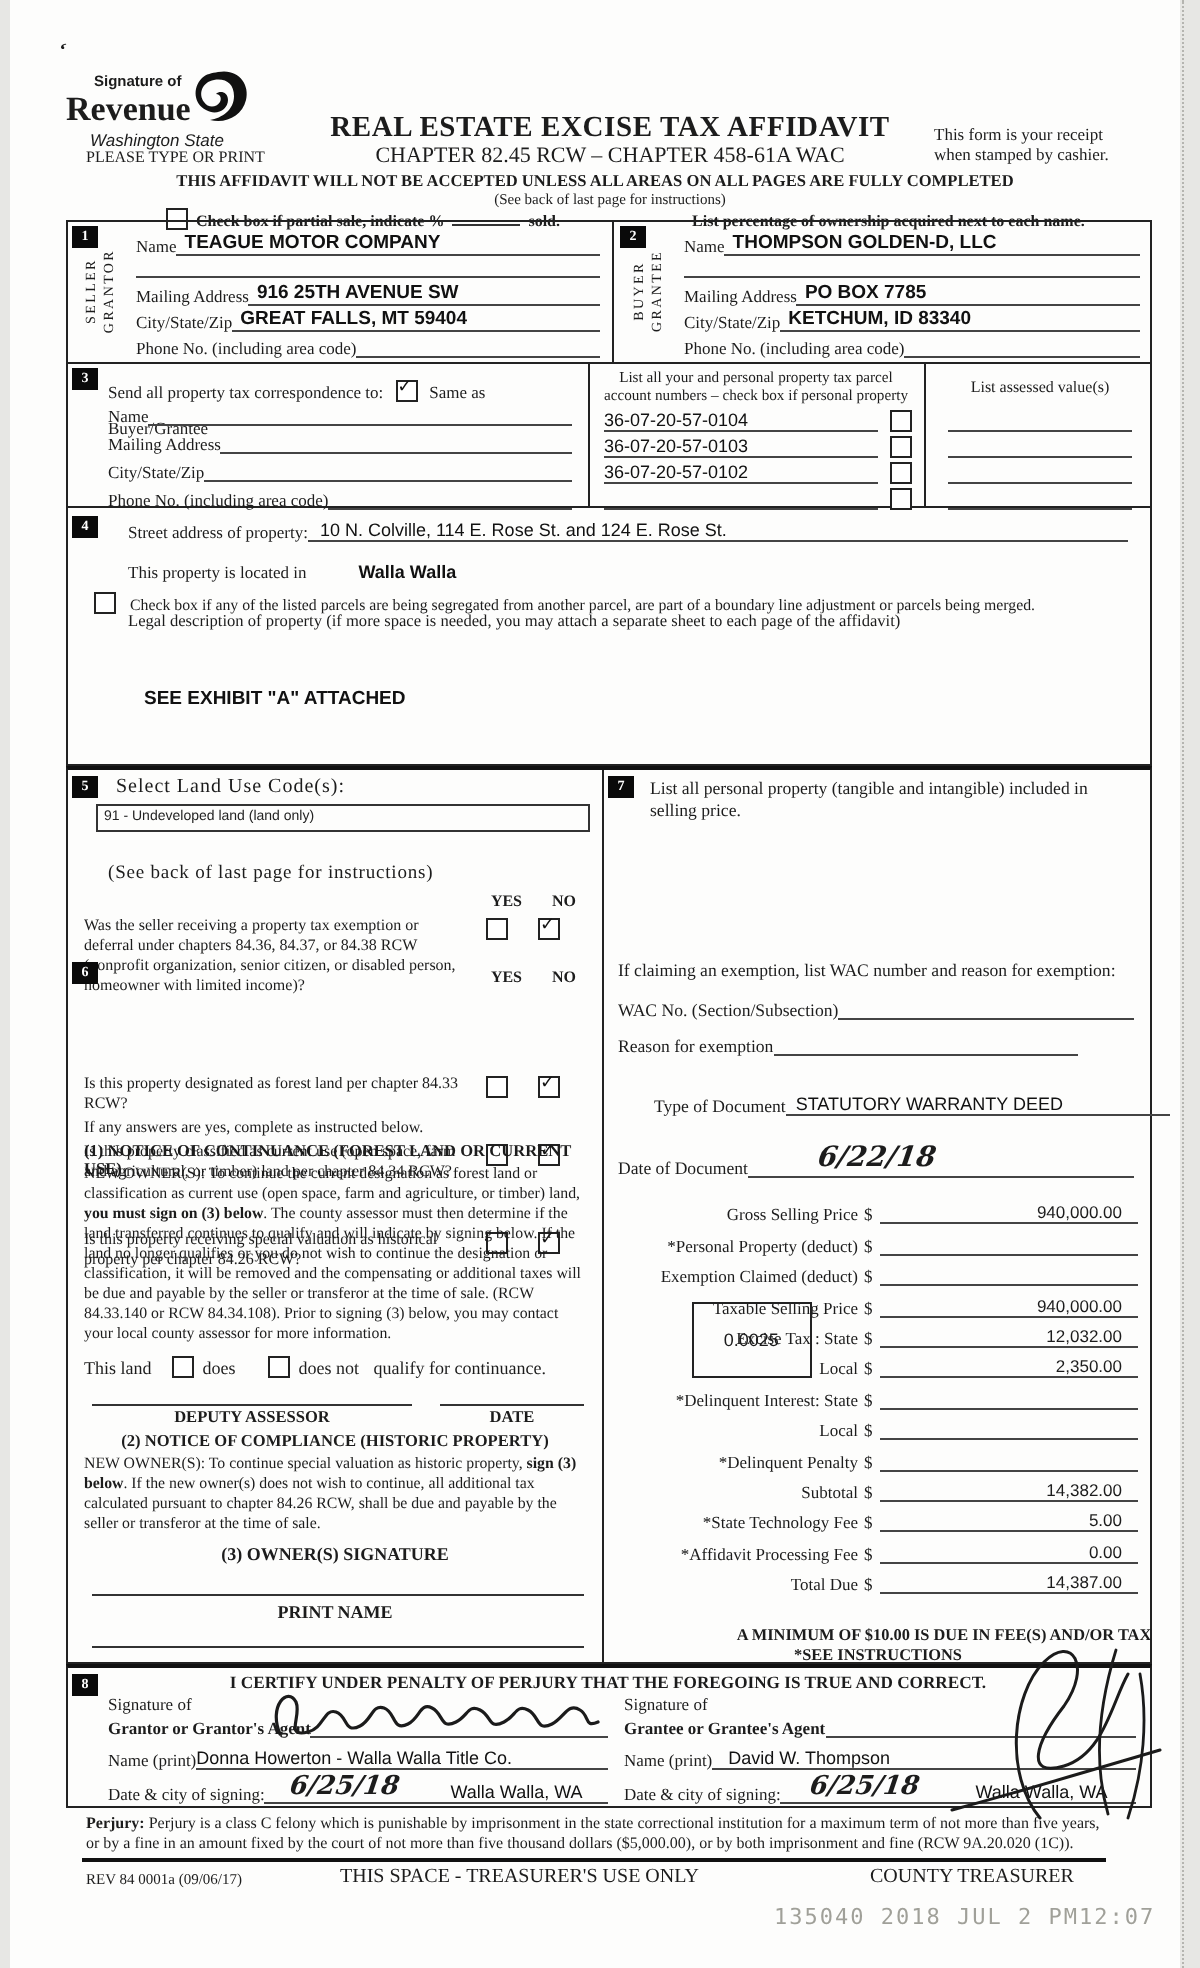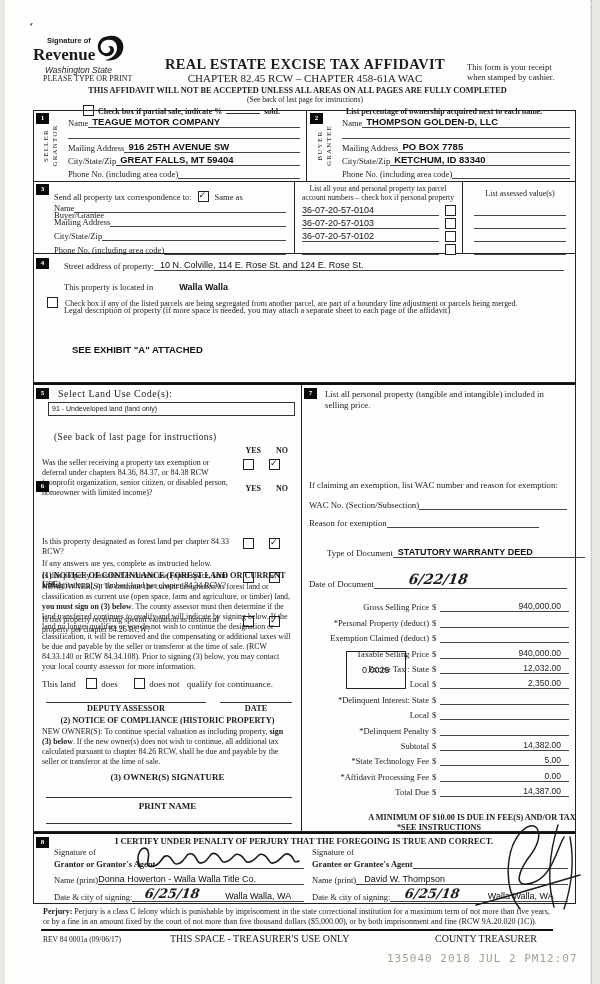--- a/index.html
+++ b/index.html
@@ -271,21 +271,21 @@
         <span class="lab" style="font-size:9px;margin-left:5px;">qualify for continuance.</span>
       </div>
 
       <div class="abs" style="left:12px;top:316px;width:160px;border-bottom:1px solid #333;height:1px;"></div>
       <div class="abs" style="left:186px;top:316px;width:72px;border-bottom:1px solid #333;height:1px;"></div>
       <div class="abs lab bold" style="left:12px;top:319px;width:160px;text-align:center;font-size:8.3px;">DEPUTY ASSESSOR</div>
       <div class="abs lab bold" style="left:186px;top:319px;width:72px;text-align:center;font-size:8.3px;">DATE</div>
 
       <div class="abs lab bold center" style="left:0;top:331px;width:267px;font-size:8.3px;">(2) NOTICE OF COMPLIANCE (HISTORIC PROPERTY)</div>
       <div class="abs para" style="left:8px;top:342px;width:252px;">
-        <span>NEW OWNER(S): To continue special valuation as including property,</span>
+        <span>NEW OWNER(S): To continue special valuation as historic property,</span>
         <span class="bold">sign (3) below</span><span>. If the new owner(s) does not wish to continue, all additional tax calculated pursuant to chapter 84.26 RCW, shall be due and payable by the seller or transferor at the time of sale.</span>
       </div>
       <div class="abs lab bold center" style="left:0;top:387px;width:267px;font-size:9px;">(3)  OWNER(S) SIGNATURE</div>
       <div class="abs" style="left:12px;top:411px;width:246px;border-bottom:1px solid #333;height:1px;"></div>
       <div class="abs lab bold center" style="left:0;top:416px;width:267px;font-size:9px;">PRINT NAME</div>
       <div class="abs" style="left:12px;top:437px;width:246px;border-bottom:1px solid #333;height:1px;"></div>
     </div>
 
     <div class="abs" style="left:267px;top:0;width:276px;height:449px;">
       <div class="secbox" style="left:3px;top:3px;">7</div>
@@ -296,21 +296,21 @@
         <span class="lab" style="font-size:8.8px;">WAC No. (Section/Subsection)</span>
         <span class="fill"></span>
       </div>
       <div class="abs row" style="left:8px;top:130px;width:230px;height:13px;">
         <span class="lab" style="font-size:8.8px;">Reason for exemption</span>
         <span class="fill"></span>
       </div>
 
       <div class="abs row" style="left:8px;top:159px;width:258px;height:14px;margin-left:18px;">
         <span class="lab" style="font-size:8.8px;">Type of Document</span>
-        <span class="fill val" style="padding-left:5px;font-size:9px;font-weight:bold;">STATUTORY WARRANTY DEED</span>
+        <span class="fill val" style="padding-left:5px;font-size:9px;">STATUTORY WARRANTY DEED</span>
       </div>
       <div class="abs row" style="left:8px;top:186px;width:258px;height:18px;">
         <span class="lab" style="font-size:8.8px;">Date of Document</span>
         <span class="fill" style="text-align:left;padding-left:35px;"><span class="hand" style="font-size:14px;">6/22/18</span></span>
       </div>
 
       <div class="abs" style="left:6px;top:212px;width:262px;">
         <div class="mrow">
               <span class="mlabel">Gross Selling Price</span>
               <span class="mdollar">$</span>

